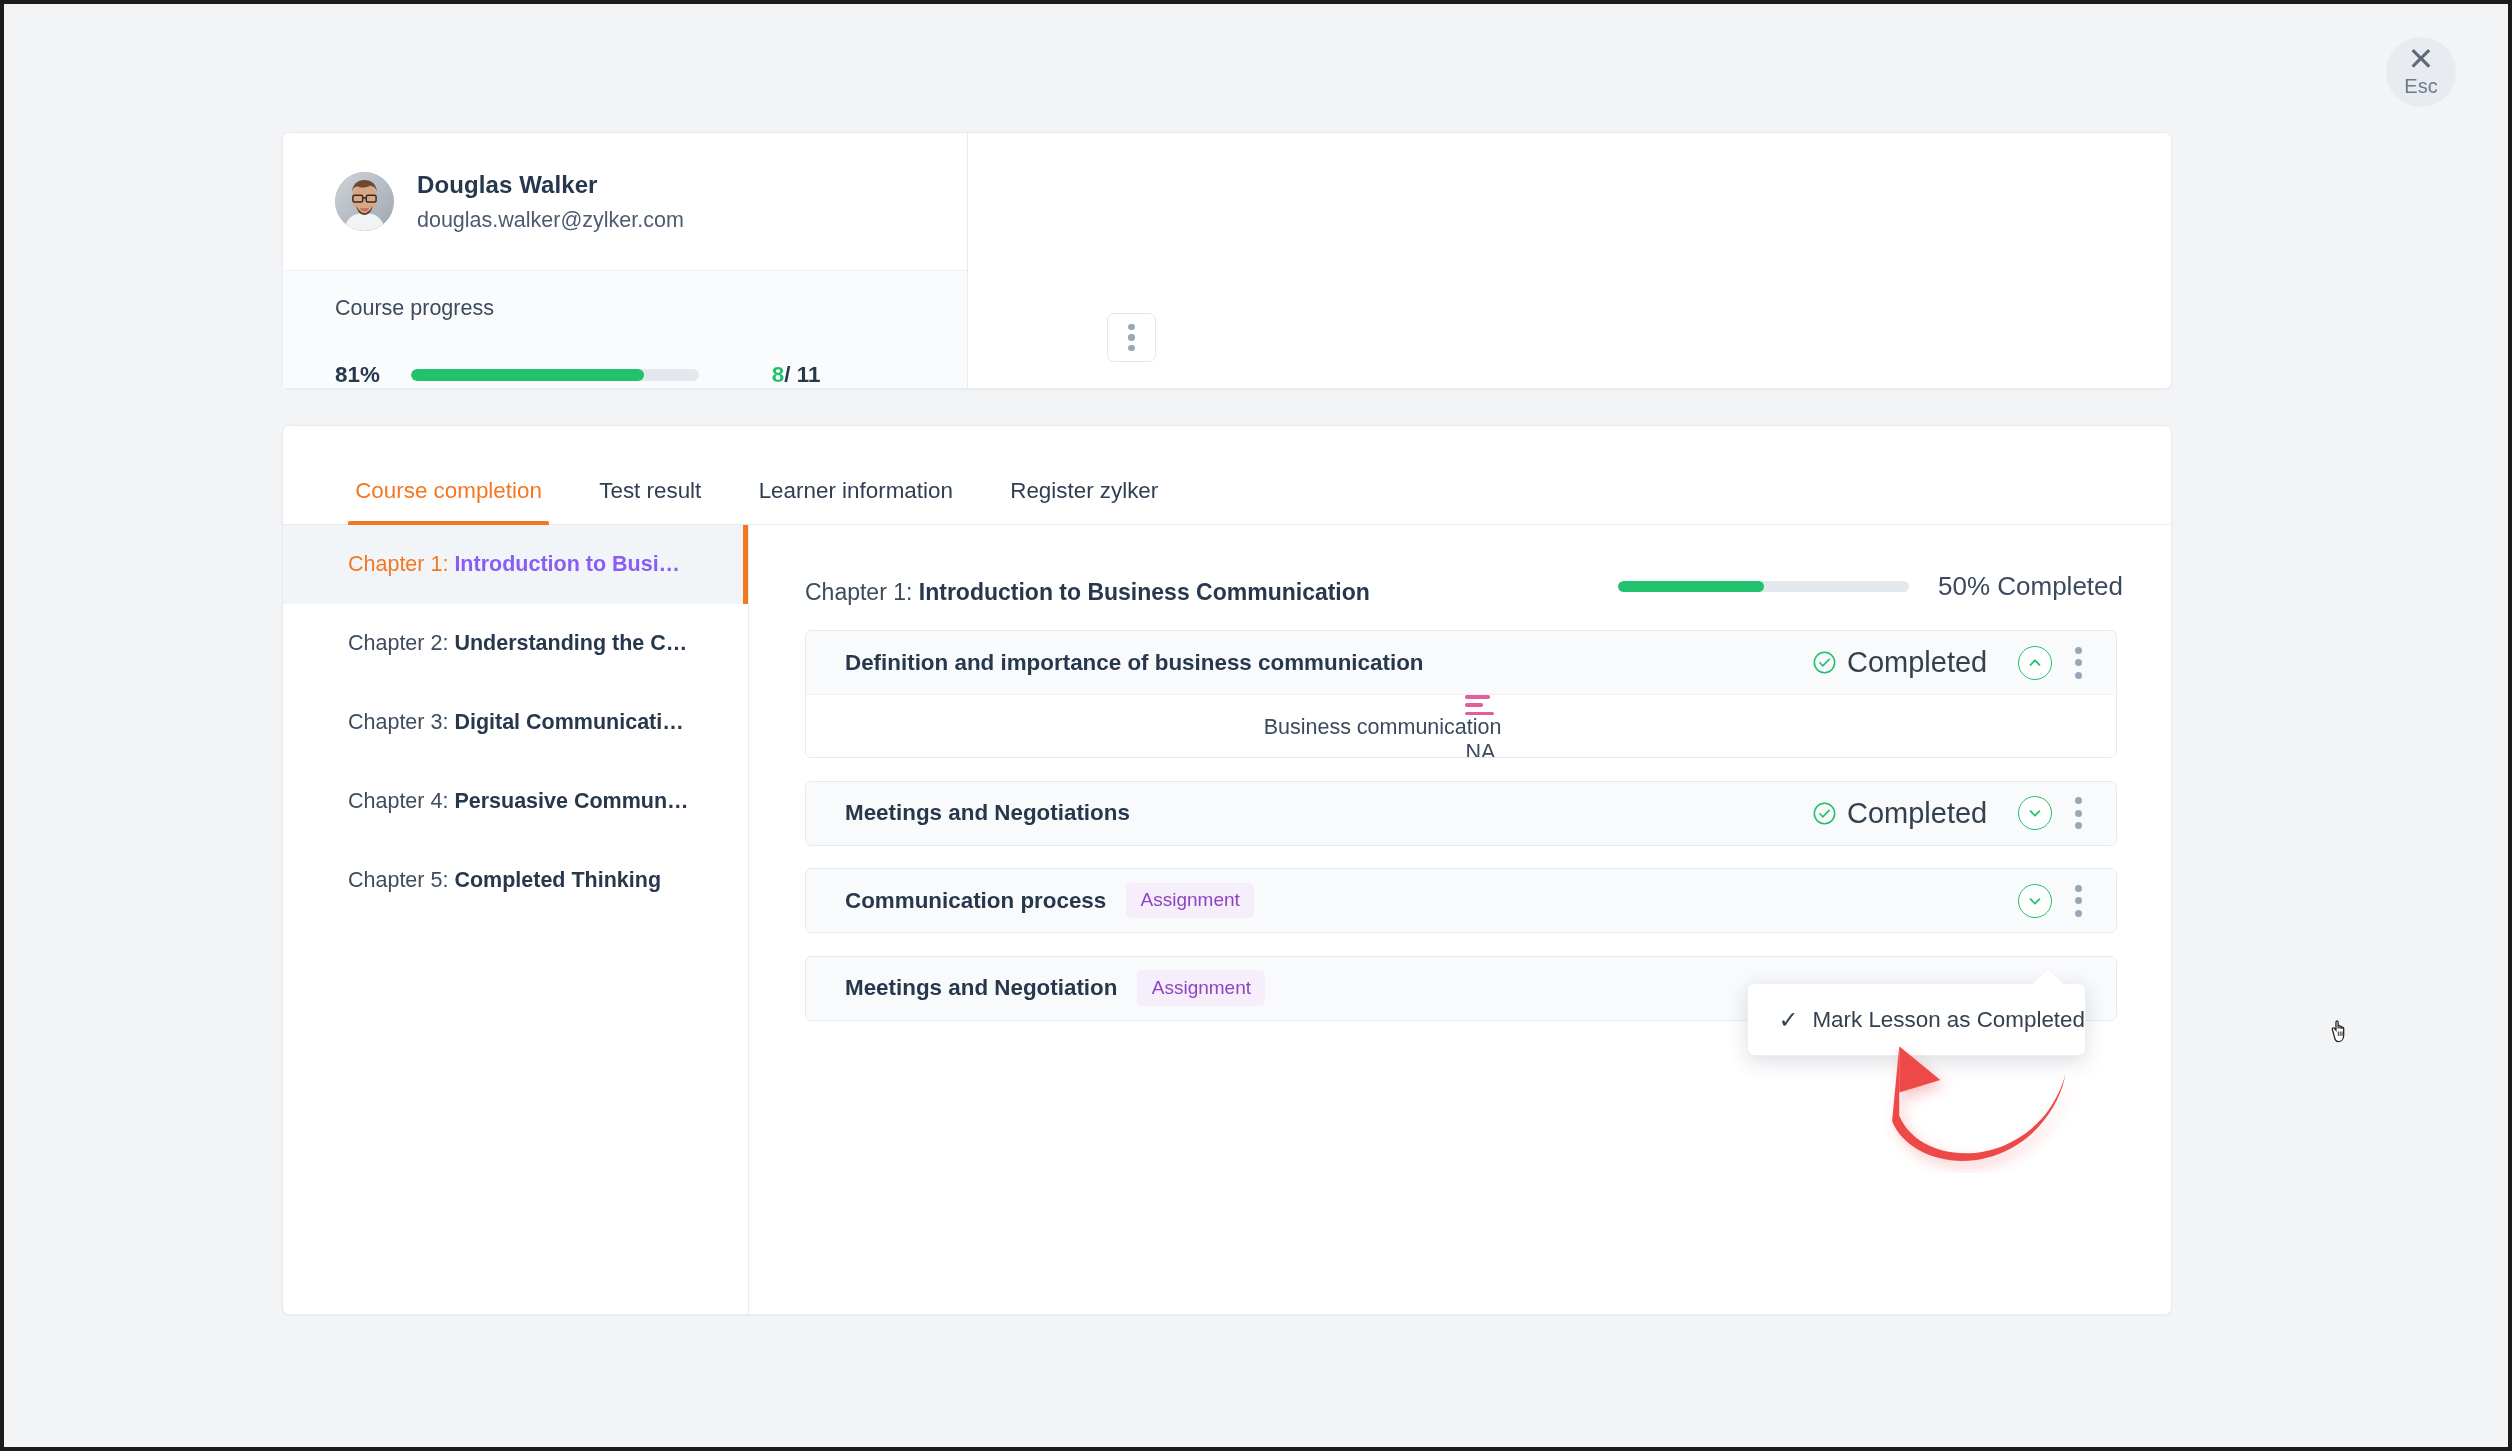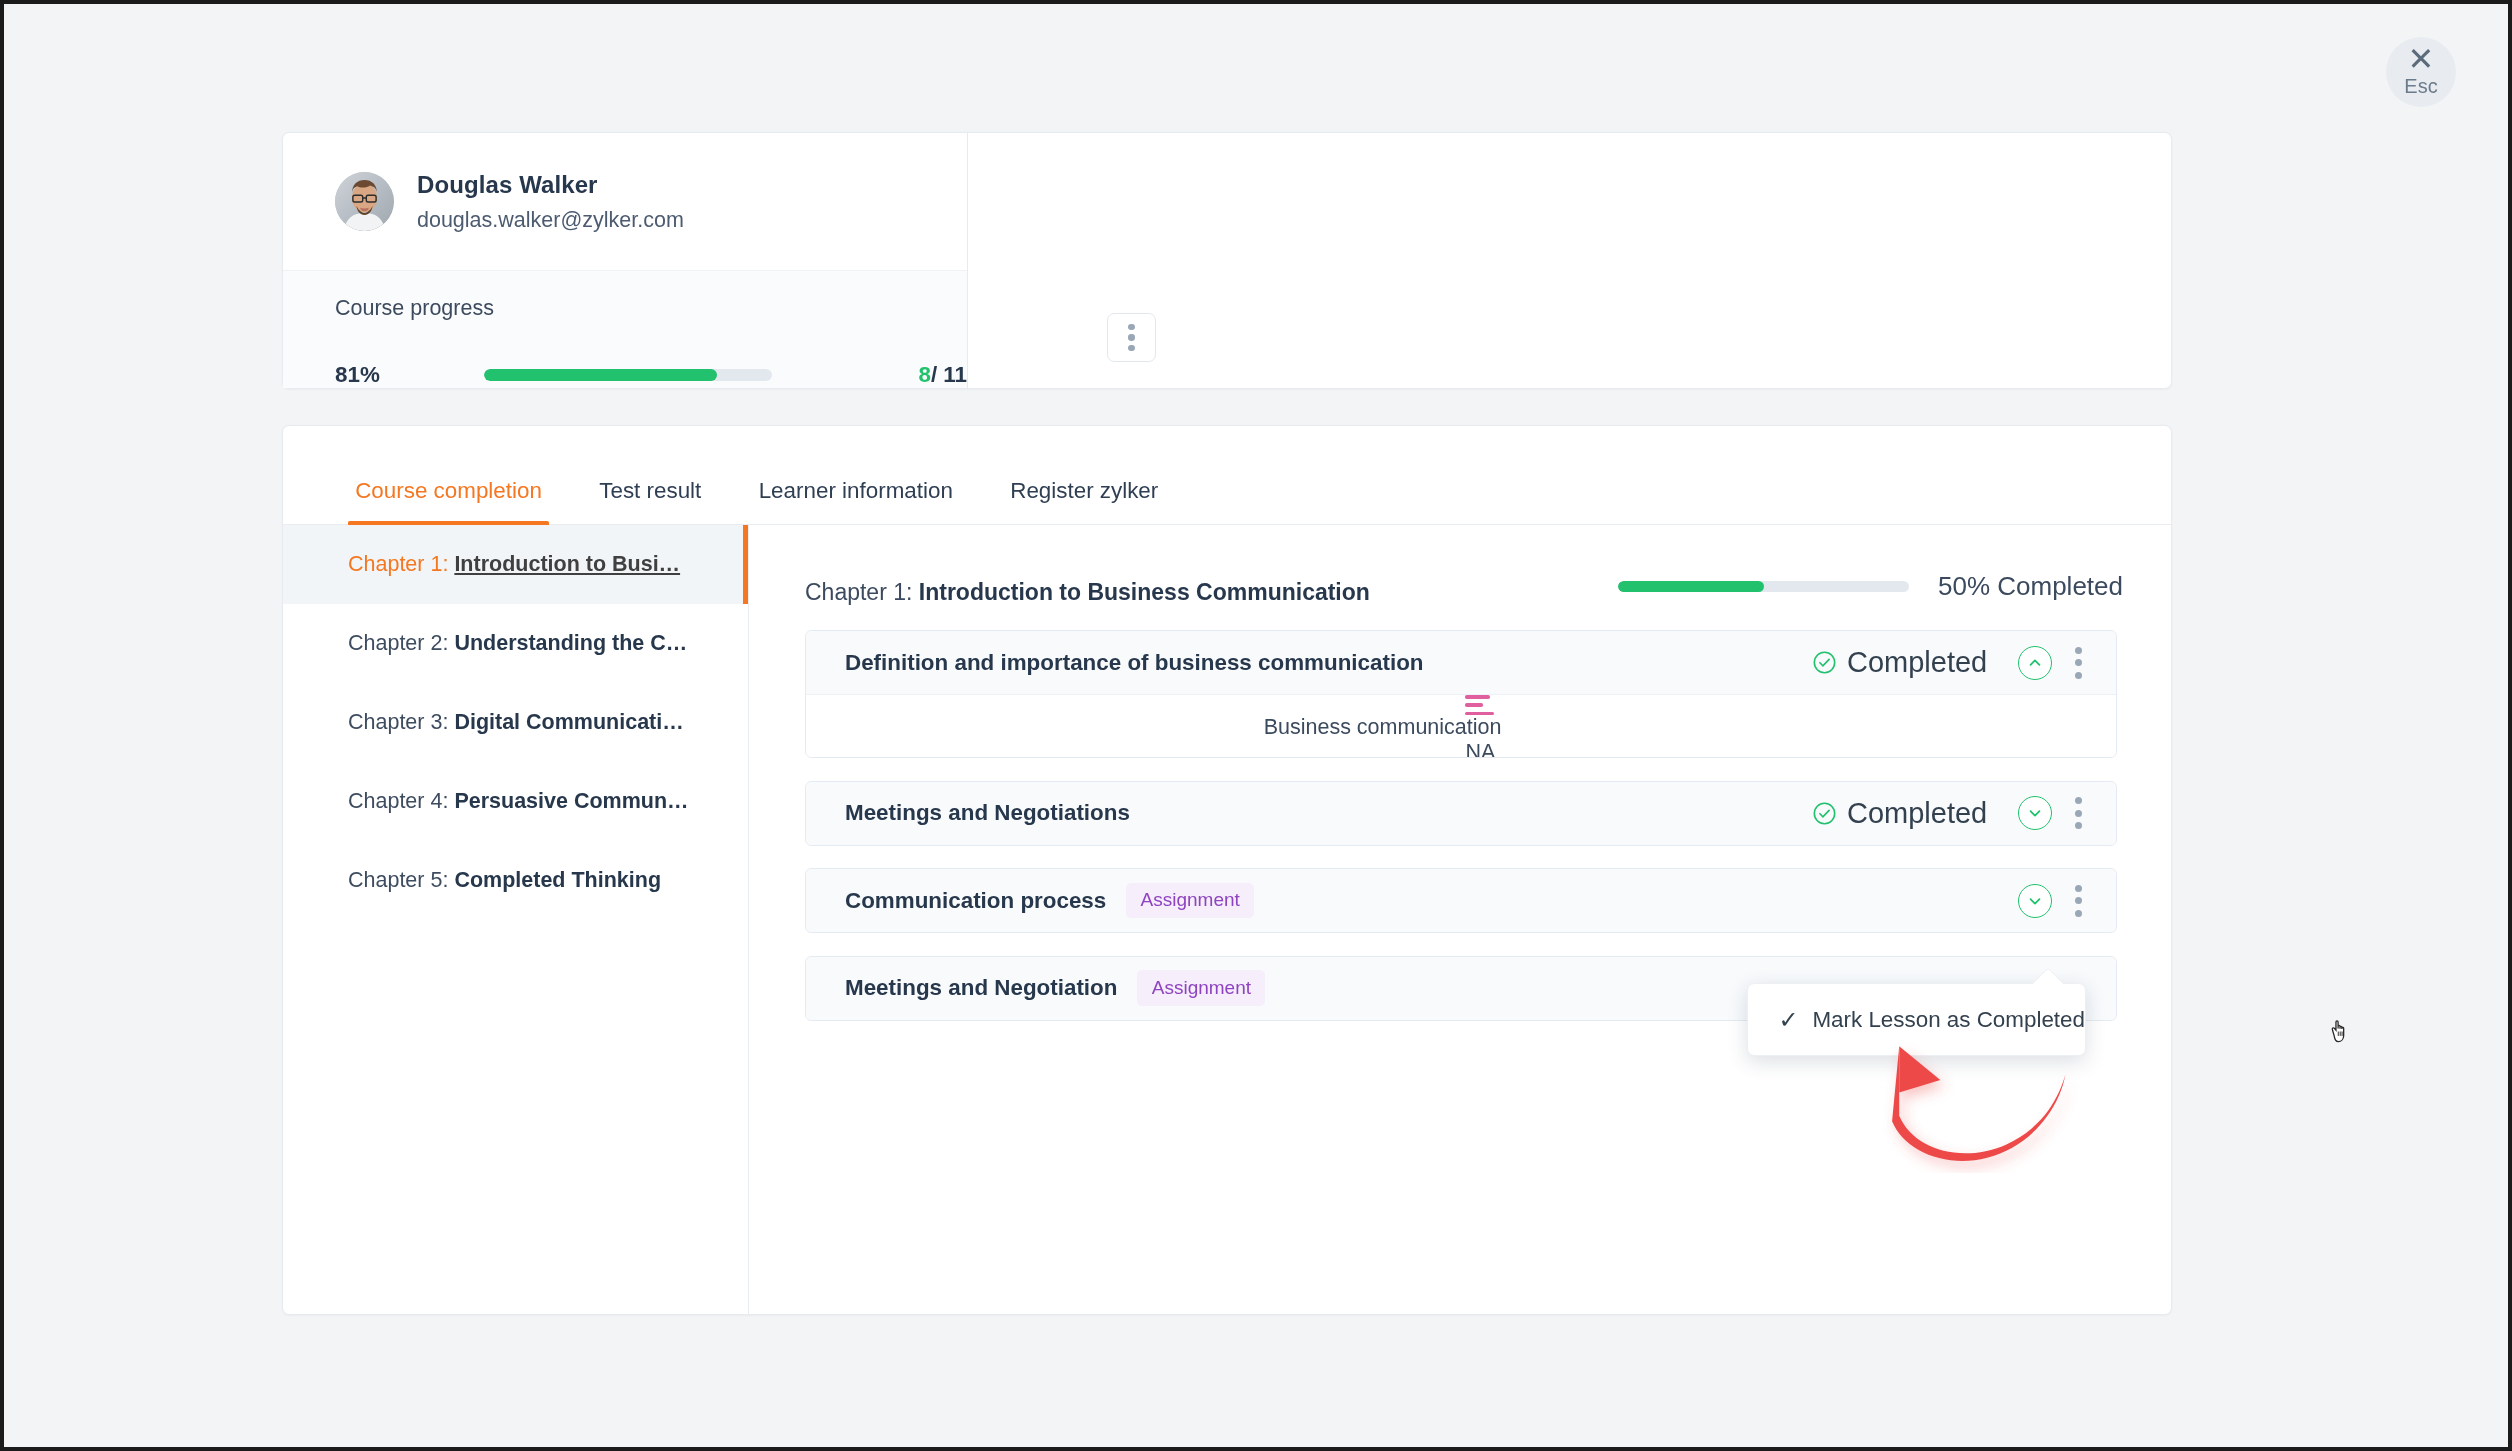--- a/index.html
+++ b/index.html
@@ -67,21 +67,21 @@
     font-size: 21.5px; color: #4c5b70; margin-top: 9px;
   }
   #progress-block {
     flex: 1;
     background: #fafbfc;
     border-top: 0.9px solid #eef1f5;
     padding: 25px 0 0 52px;
     position: relative;
   }
   #cp-label { font-size: 21.5px; color: #3c4a5e; }
-  #cp-row { display: flex; align-items: center; margin-top: 41px; justify-content: space-between; }
+  #cp-row { display: flex; align-items: center; margin-top: 41px; }
   #cp-pct {
     font-size: 22.4px; font-weight: bold; color: #27374c;
     width: 65px;
   }
   #cp-bar {
     width: 288px; height: 11.6px; border-radius: 6.3px;
     background: #e3e8ef; overflow: hidden; margin-left: 10.8px;
   }
   #cp-bar-fill { height: 100%; border-radius: 6.3px; background: #21c16d; }
   #cp-count {
@@ -157,21 +157,21 @@
   .chap-item {
     height: 79px; display: flex; align-items: center;
     padding-left: 65px; font-size: 21.5px; color: #3e4c60;
     cursor: pointer; position: relative;
     white-space: nowrap; overflow: hidden;
   }
   .chap-item .cbold { font-weight: bold; color: #27374c; }
   .chap-item.active {
     background: #f2f5f8; color: #f47721;
   }
-  .chap-item.active .cbold { color: #404040; text-decoration: underline; }
+  .chap-item.active .cbold { color: #8b5cf6; }
   .chap-item.active::after {
     content: ""; position: absolute; right: 0; top: 0; bottom: 0;
     width: 5.4px; background: #f47721;
   }
   
   #lesson-pane { flex: 1; padding: 40px 54px 0 56px; position: relative; }
   #chapter-head {
     display: flex; align-items: center; height: 43px;
   }
   #ch-title { font-size: 23px; color: #3b4a5e; margin-top: 11px; }

